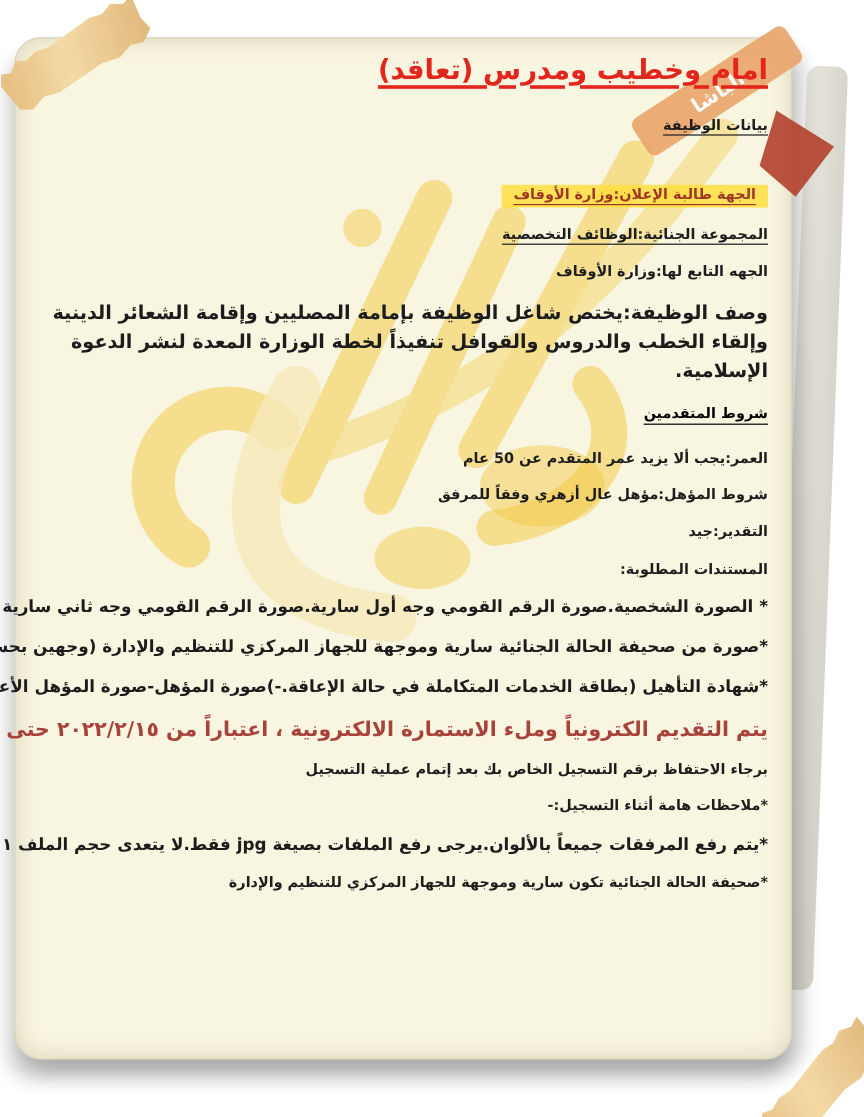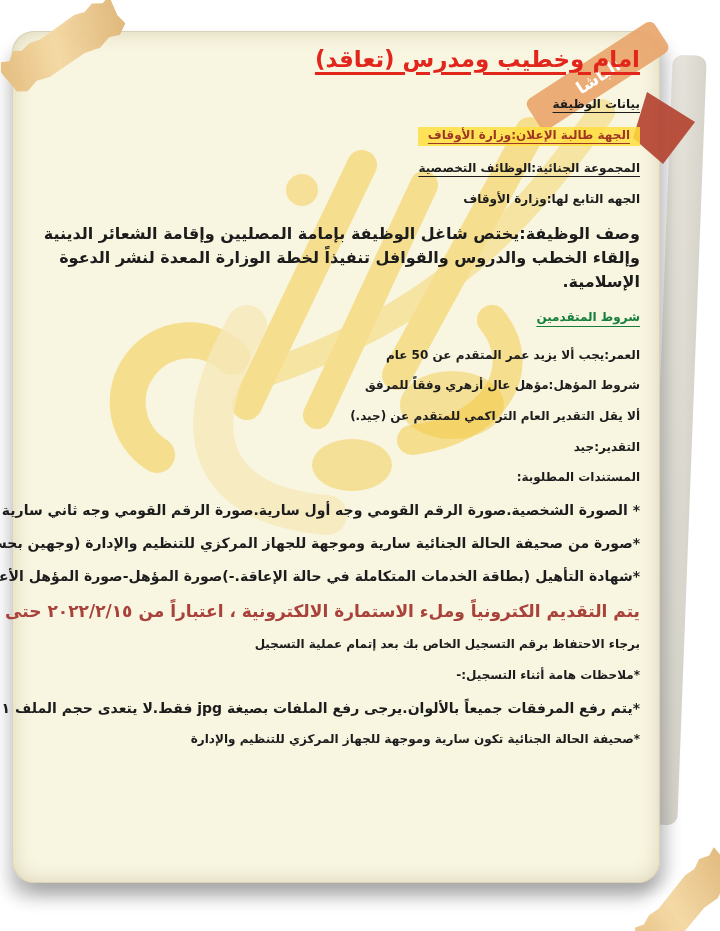--- a/index.html
+++ b/index.html
@@ -31,23 +31,23 @@
   .tape-br { right:-28px; bottom:2px; width:134px; height:42px; transform:rotate(-47deg); }
 
   
   .content { position:absolute; left:12px; top:31px; width:648px; height:852px;
              padding:14px 20px 0; direction:rtl; text-align:right; color:#1c1c1c; }
   .line { font-weight:bold; font-size:12px; line-height:1.3; margin-bottom:15px; white-space:nowrap; }
   .t-title { font-size:23px; color:#e2261b; text-decoration:underline;
              text-decoration-thickness:2.5px; text-underline-offset:5px; margin-bottom:22px; }
   .h-u { text-decoration:underline; text-underline-offset:4px; }
   .hl-line .hl { display:inline-block; color:#9e3723; background:rgba(255,223,63,.85);
-                 padding:1px 10px 2px; text-decoration:underline; text-underline-offset:4px; }
+                 padding:1px 10px 2px; text-decoration:underline; text-underline-offset:4px;margin-top:27px; }
   .para { white-space:normal; line-height:1.5; font-size:16px; margin-bottom:16px; }
-  .red-h { color:#15803d; text-decoration:underline; text-underline-offset:5px; margin-bottom:22px; }
+  .red-h { color:#000000; text-decoration:underline; text-underline-offset:5px; margin-bottom:22px; }
   .long { font-size:14px; }
   .date { color:#a8423a; font-size:17px; }
 </style>
 </head>
 <body>
 
 <div class="shot">
 
   <div class="page-behind"></div>
 
@@ -78,21 +78,20 @@
   <div class="content">
     <div class="line t-title">امام وخطيب ومدرس (تعاقد)</div>
     <div class="line h-u">بيانات الوظيفة</div>
     <div class="line hl-line"><span class="hl">الجهة طالبة الإعلان:وزارة الأوقاف</span></div>
     <div class="line h-u">المجموعة الجنائية:الوظائف التخصصية</div>
     <div class="line">الجهه التابع لها:وزارة الأوقاف</div>
     <div class="line para">وصف الوظيفة:يختص شاغل الوظيفة بإمامة المصليين وإقامة الشعائر الدينية وإلقاء الخطب والدروس والقوافل تنفيذاً لخطة الوزارة المعدة لنشر الدعوة الإسلامية.</div>
     <div class="line red-h">شروط المتقدمين</div>
     <div class="line">العمر:يجب ألا يزيد عمر المتقدم عن 50 عام</div>
     <div class="line">شروط المؤهل:مؤهل عال أزهري وفقاً للمرفق</div>
-    <div class="line">ألا يقل التقدير العام التراكمي للمتقدم عن (جيد.)</div>
     <div class="line">التقدير:جيد</div>
     <div class="line">المستندات المطلوبة:</div>
     <div class="line long">* الصورة الشخصية.صورة الرقم القومي وجه أول سارية.صورة الرقم القومي وجه ثاني سارية</div>
     <div class="line long">*صورة من صحيفة الحالة الجنائية سارية وموجهة للجهاز المركزي للتنظيم والإدارة (وجهين بحسب الأحوال)</div>
     <div class="line long">*شهادة التأهيل (بطاقة الخدمات المتكاملة في حالة الإعاقة.-)صورة المؤهل-صورة المؤهل الأعلى إن وجد</div>
     <div class="line date">يتم التقديم الكترونياً وملء الاستمارة الالكترونية ، اعتباراً من ٢٠٢٢/٢/١٥ حتى ٢٠٢٢/٣/٢</div>
     <div class="line">برجاء الاحتفاظ برقم التسجيل الخاص بك بعد إتمام عملية التسجيل</div>
     <div class="line">*ملاحظات هامة أثناء التسجيل:-</div>
     <div class="line long">*يتم رفع المرفقات جميعاً بالألوان.يرجى رفع الملفات بصيغة jpg فقط.لا يتعدى حجم الملف ١ ميجا</div>
     <div class="line">*صحيفة الحالة الجنائية تكون سارية وموجهة للجهاز المركزي للتنظيم والإدارة</div>

